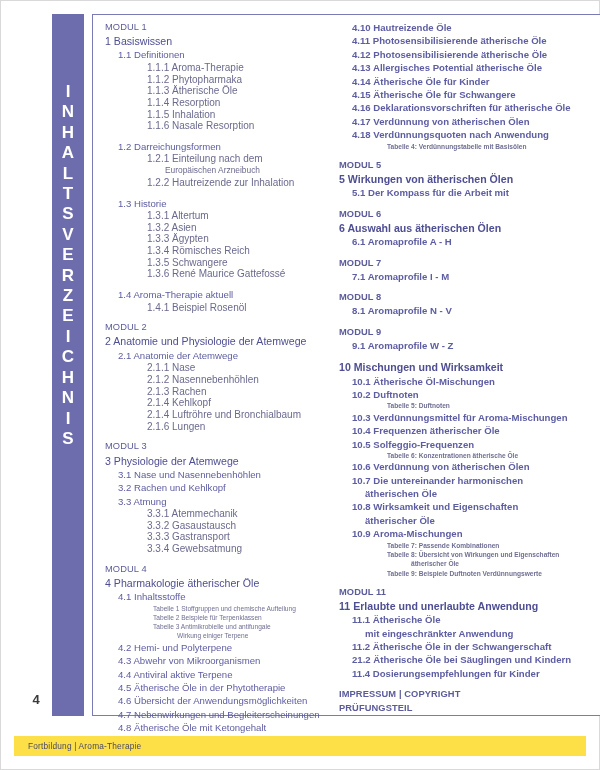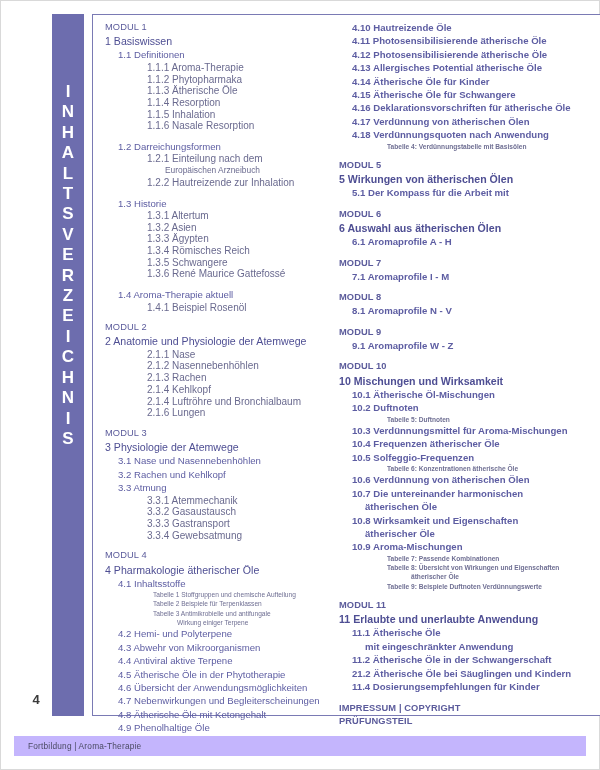--- a/index.html
+++ b/index.html
@@ -158,21 +158,21 @@
     font-family: "Liberation Sans", sans-serif;
   }
 
   
   .footer-bar {
     position: absolute;
     left: 14px;
     top: 736px;
     width: 572px;
     height: 20px;
-    background: #c4b5fd;
+    background: #fde047;
     display: flex;
     align-items: center;
     box-sizing: border-box;
   }
   .footer-text {
     font-size: 8.3px;
     color: #4a4a63;
     padding-left: 14px;
     letter-spacing: .2px;
     font-family: "Liberation Sans", sans-serif;
@@ -230,20 +230,21 @@
           <div class="entry lv-3">1.3.3 Ägypten</div>
           <div class="entry lv-3">1.3.4 Römisches Reich</div>
           <div class="entry lv-3">1.3.5 Schwangere</div>
           <div class="entry lv-3">1.3.6 René Maurice Gattefossé</div>
           <div class="gap"></div>
           <div class="entry lv-2">1.4 Aroma-Therapie aktuell</div>
           <div class="entry lv-3">1.4.1 Beispiel Rosenöl</div>
           <div class="gap"></div>
           <div class="entry lv-modul">MODUL 2</div>
           <div class="entry lv-1">2 Anatomie und Physiologie der Atemwege</div>
+          <div class="entry lv-2">2.1 Anatomie der Atemwege</div>
           <div class="entry lv-3">2.1.1 Nase</div>
           <div class="entry lv-3">2.1.2 Nasennebenhöhlen</div>
           <div class="entry lv-3">2.1.3 Rachen</div>
           <div class="entry lv-3">2.1.4 Kehlkopf</div>
           <div class="entry lv-3">2.1.4 Luftröhre und Bronchialbaum</div>
           <div class="entry lv-3">2.1.6 Lungen</div>
           <div class="gap"></div>
           <div class="entry lv-modul">MODUL 3</div>
           <div class="entry lv-1">3 Physiologie der Atemwege</div>
           <div class="entry lv-2">3.1 Nase und Nasennebenhöhlen</div>
@@ -292,21 +293,20 @@
           <div class="gap"></div>
           <div class="entry lv-modul">MODUL 7</div>
           <div class="entry lv-2">7.1 Aromaprofile I - M</div>
           <div class="gap"></div>
           <div class="entry lv-modul">MODUL 8</div>
           <div class="entry lv-2">8.1 Aromaprofile N - V</div>
           <div class="gap"></div>
           <div class="entry lv-modul">MODUL 9</div>
           <div class="entry lv-2">9.1 Aromaprofile W - Z</div>
           <div class="gap"></div>
-          <div class="entry lv-modul">MODUL 10</div>
           <div class="entry lv-1">10 Mischungen und Wirksamkeit</div>
           <div class="entry lv-2">10.1 Ätherische Öl-Mischungen</div>
           <div class="entry lv-2">10.2 Duftnoten</div>
           <div class="entry lv-tab">Tabelle 5: Duftnoten</div>
           <div class="entry lv-2">10.3 Verdünnungsmittel für Aroma-Mischungen</div>
           <div class="entry lv-2">10.4 Frequenzen ätherischer Öle</div>
           <div class="entry lv-2">10.5 Solfeggio-Frequenzen</div>
           <div class="entry lv-tab">Tabelle 6: Konzentrationen ätherische Öle</div>
           <div class="entry lv-2">10.6 Verdünnung von ätherischen Ölen</div>
           <div class="entry lv-2">10.7 Die untereinander harmonischen</div>

